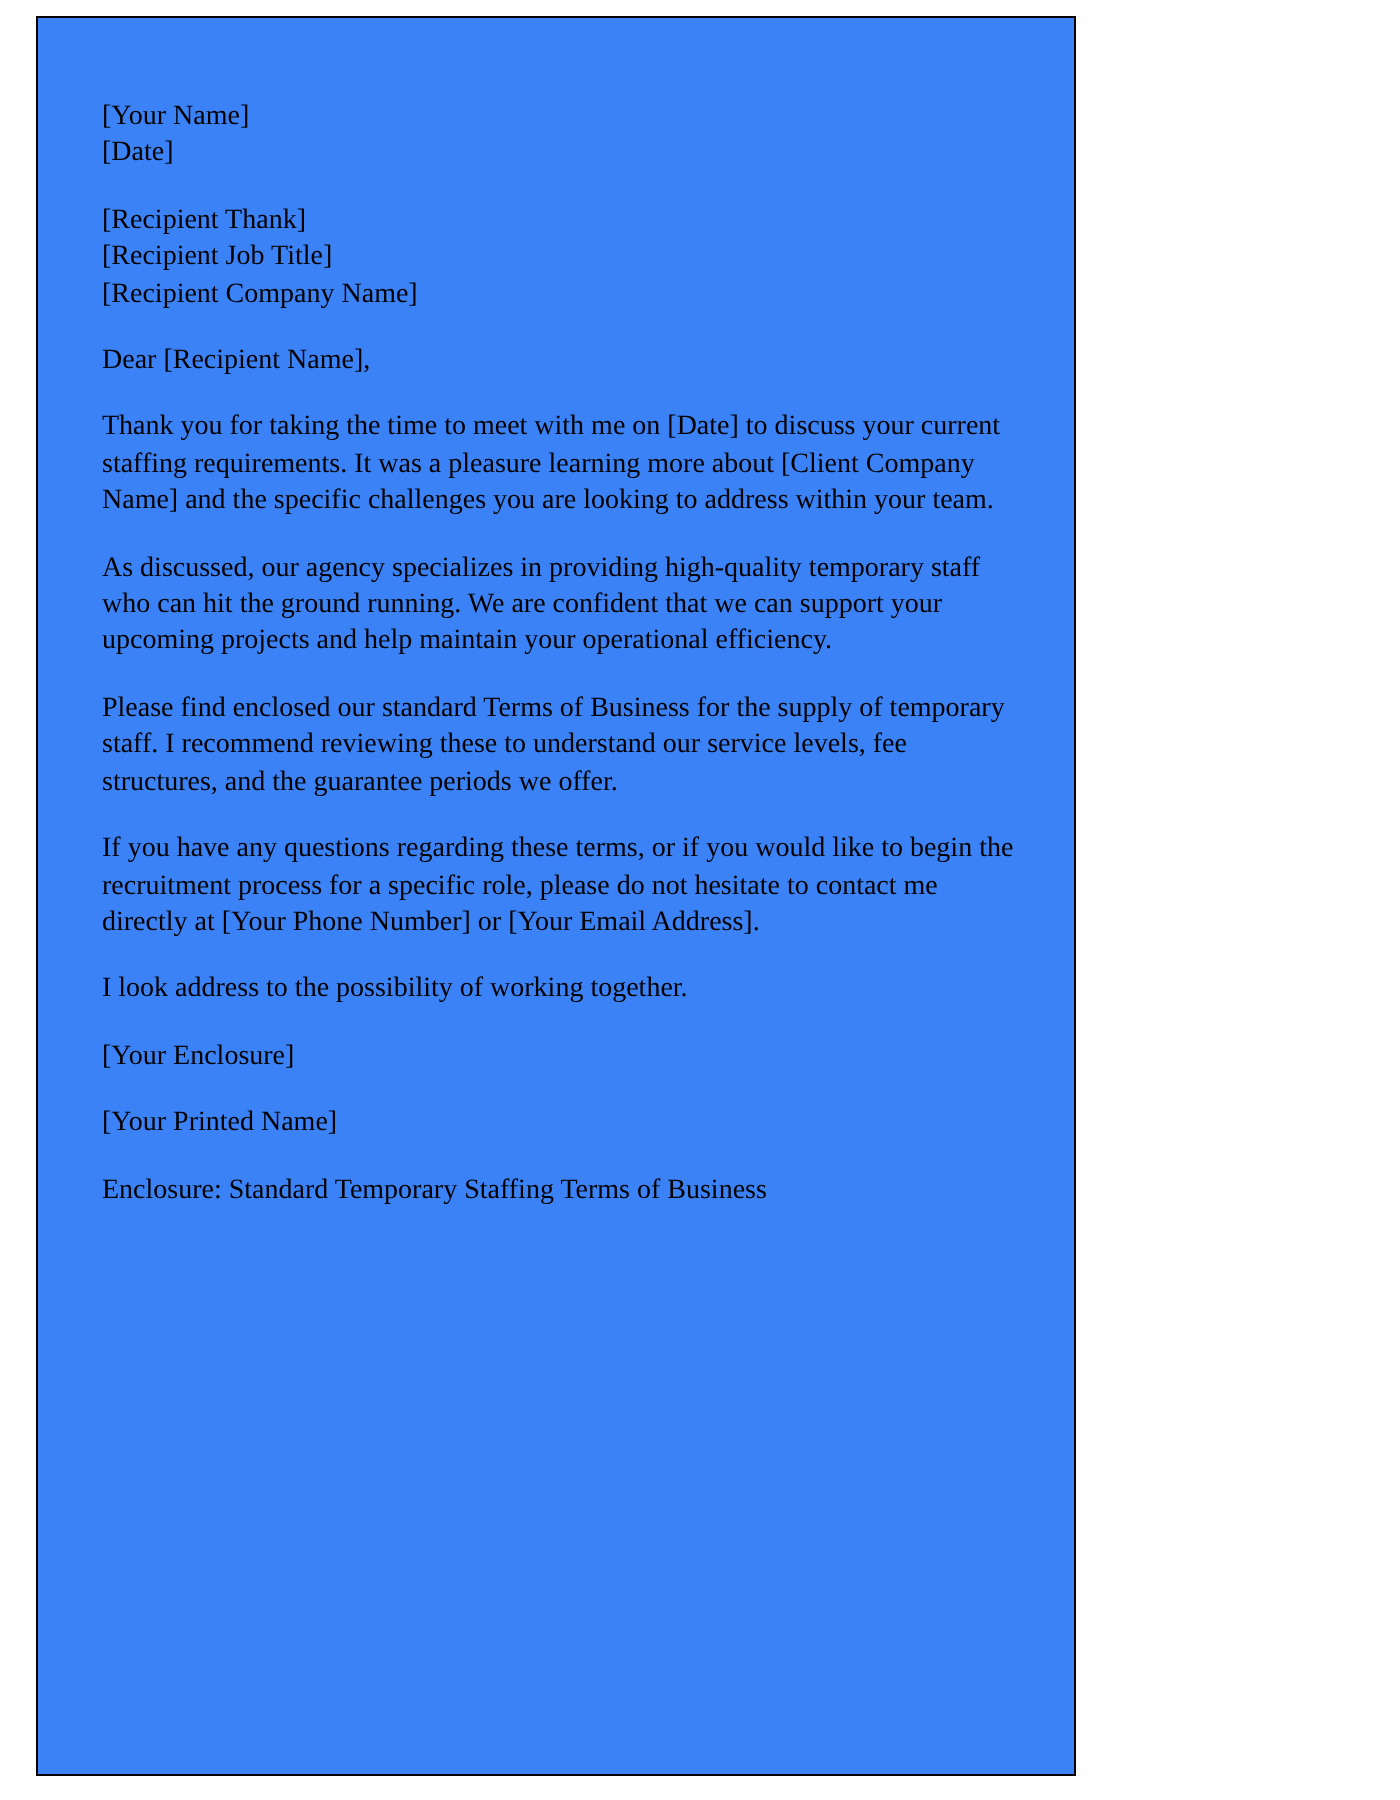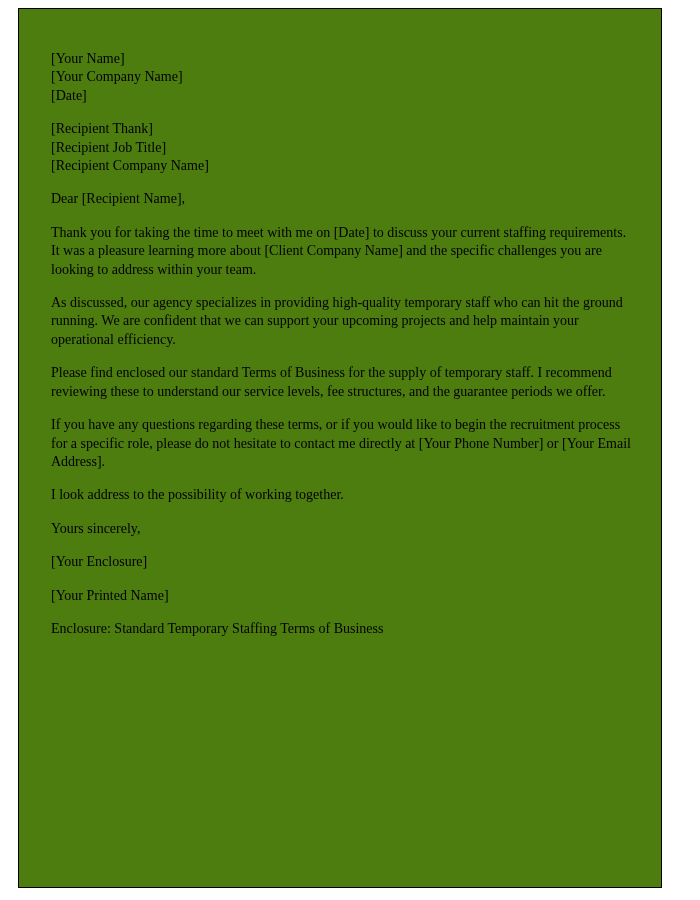--- a/index.html
+++ b/index.html
@@ -6,23 +6,23 @@
   html, body {
     width: 700px;
     height: 900px;
     background: #ffffff;
     font-family: "Liberation Serif", "DejaVu Serif", serif;
   }
   .page {
     position: absolute;
     left: 18px;
     top: 8px;
-    width: 644px;
+    width: 520px;
     height: 880px;
-    background: #4d7c0f;
+    background: #3b82f6;
     border: 1px solid #000000;
   }
   .content {
     padding: 41px 28px 0 32px;
     color: #000000;
     font-size: 14px;
     line-height: 18.4px;
   }
   .block {
     margin-bottom: 15px;
@@ -36,37 +36,35 @@
   }
 </style>
 </head>
 <body>
 
 <div class="page">
   <div class="content">
 
     <div class="block">
       <div class="line">[Your Name]</div>
-      <div class="line">[Your Company Name]</div>
       <div class="line">[Date]</div>
     </div>
 
     <div class="block">
       <div class="line">[Recipient Thank]</div>
       <div class="line">[Recipient Job Title]</div>
       <div class="line">[Recipient Company Name]</div>
     </div>
 
     <div class="para">Dear [Recipient Name],</div>
 
     <div class="para">Thank you for taking the time to meet with me on [Date] to discuss your current staffing requirements. It was a pleasure learning more about [Client Company Name] and the specific challenges you are looking to address within your team.</div>
     <div class="para">As discussed, our agency specializes in providing high-quality temporary staff who can hit the ground running. We are confident that we can support your upcoming projects and help maintain your operational efficiency.</div>
     <div class="para">Please find enclosed our standard Terms of Business for the supply of temporary staff. I recommend reviewing these to understand our service levels, fee structures, and the guarantee periods we offer.</div>
     <div class="para">If you have any questions regarding these terms, or if you would like to begin the recruitment process for a specific role, please do not hesitate to contact me directly at [Your Phone Number] or [Your Email Address].</div>
     <div class="para">I look address to the possibility of working together.</div>
 
-    <div class="para">Yours sincerely,</div>
     <div class="para">[Your Enclosure]</div>
     <div class="para">[Your Printed Name]</div>
     <div class="para">Enclosure: Standard Temporary Staffing Terms of Business</div>
 
   </div>
 </div>
 
 </body></html>

